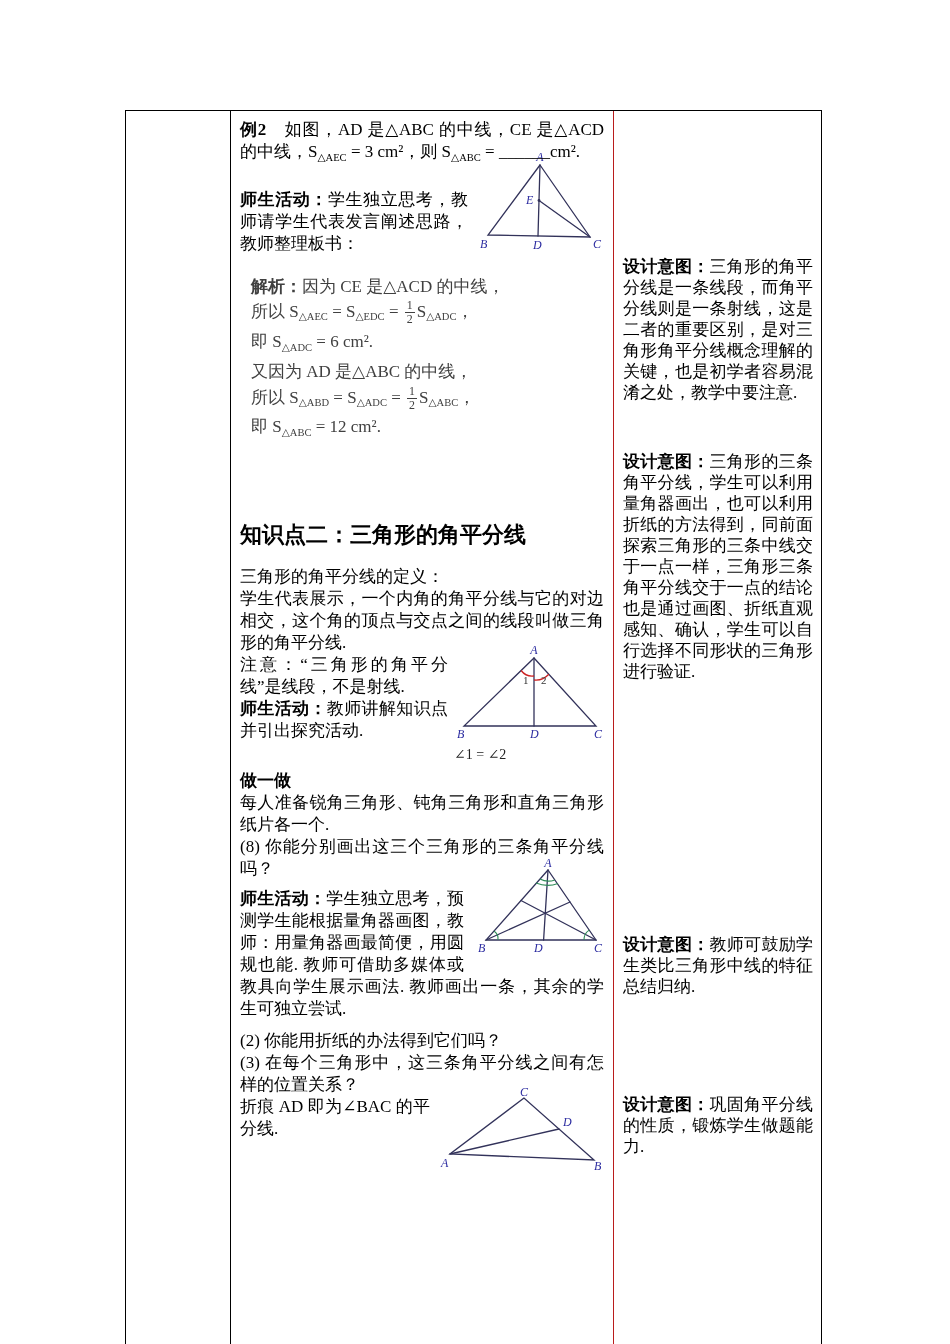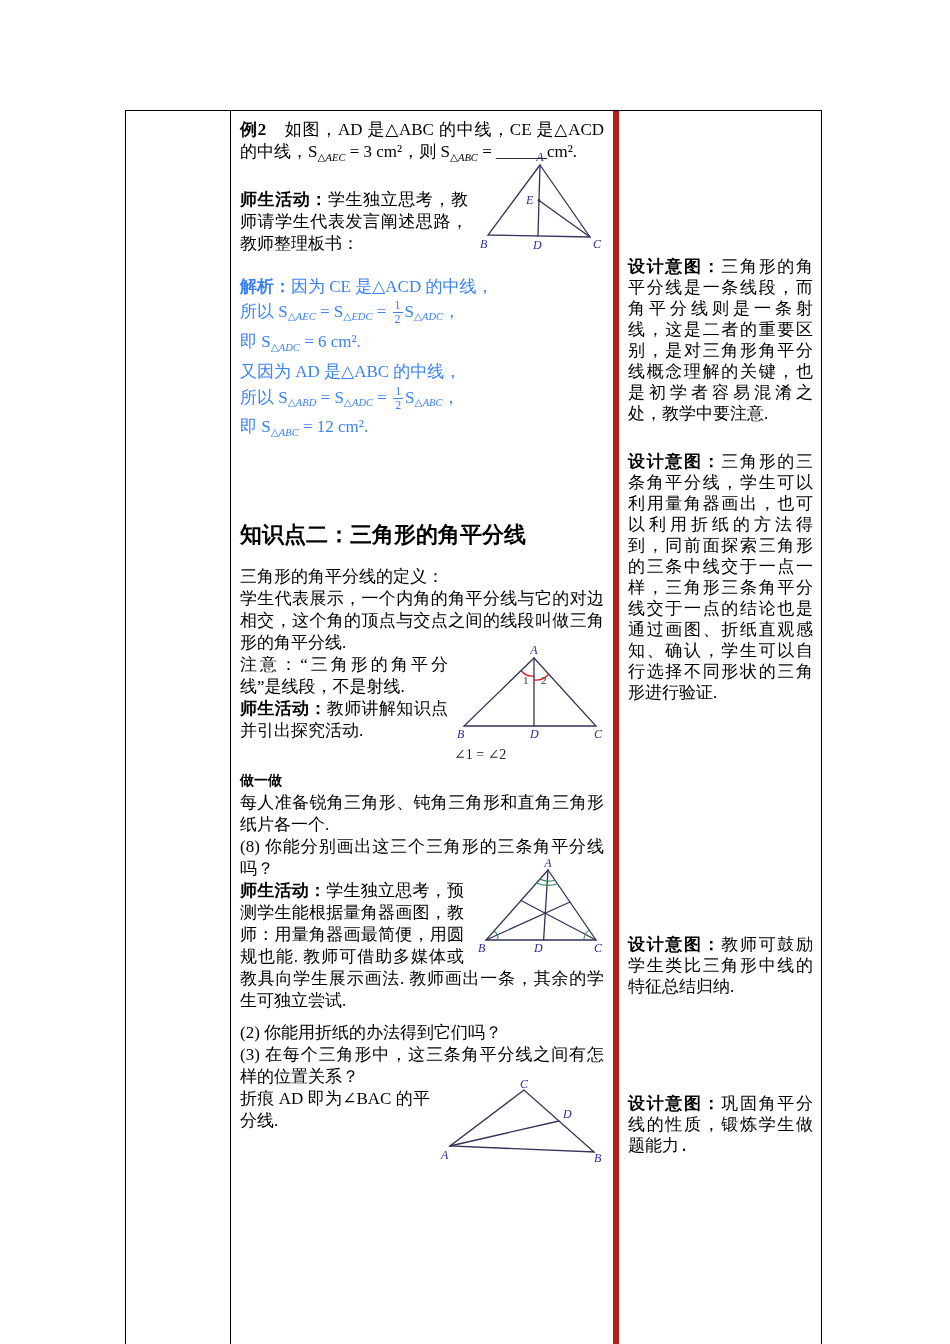--- a/index.html
+++ b/index.html
@@ -6,61 +6,61 @@
   body { margin: 0; background: #ffffff; }
   .page {
     position: relative; width: 950px; height: 1344px; background: #fff;
     font-family: "Liberation Serif", "DejaVu Serif", serif; color: #000;
     overflow: hidden;
   }
   .doc-table { position: absolute; left: 125px; top: 110px; width: 697px; height: 1234px; border-top: 1px solid #000; }
   .cell { position: absolute; top: 0; height: 100%; }
   .cell-left  { left: 0;     width: 105px; border-left: 1px solid #000; }
   .cell-main  { left: 105px; width: 383px; border-left: 1px solid #000; padding: 8px 9px 0 9px; font-size: 17px; line-height: 22px; text-align: justify; }
-  .cell-right { left: 488px; width: 209px; border-left: 6px solid #b91c1c; border-right: 1px solid #000; font-size: 17px; line-height: 21px; }
+  .cell-right { left: 488px; width: 209px; border-left: 1px solid #b91c1c; border-right: 1px solid #000; font-size: 17px; line-height: 21px; }
 
   .para { margin: 0; }
   .bold { font-weight: bold; }
   .seg-n {}
   .seg-i { }
   .seg-b { font-weight: bold; }
-  .seg-sub { font-size: 0.62em; font-style: italic; vertical-align: -0.35em; letter-spacing: 0; }
+  .seg-sub { font-size: 0.62em; vertical-align: -0.35em; letter-spacing: 0; }
   .frac { display: inline-block; vertical-align: -0.55em; text-align: center; font-size: 0.7em; line-height: 1.1; margin: 0 2px; }
   .frac .fn { display: block; border-bottom: 1px solid currentColor; padding: 0 2px; }
   .frac .fd { display: block; }
 
   .activity  { margin-top: 20px; }
-  .analysis  { margin-top: 20px; color: #3b82f6; line-height: 24.5px; }
+  .analysis  { margin-top: 20px; color: #404040; line-height: 24.5px; margin-left: 11px; }
   .kp        { margin: 78px 0 0 0; font-size: 22px; font-weight: bold; }
   .def-title { margin-top: 20px; }
-  .do-head   { clear: both; margin: 16px 0 0 0; font-size: 14px; font-weight: bold; }
+  .do-head   { clear: both; margin: 16px 0 0 0; font-size: 17px; font-weight: bold; }
   .tight     { margin: 0; }
   .q2        { clear: both; margin-top: 10px; }
-  .act2      { margin-top: 0; }
+  .act2      { margin-top: 8px; }
   .act3      { margin-top: 20px; }
 
   .fig { float: right; }
   .fig svg { display: block; }
   .fig1 { width: 128px; margin: -18px 0 4px 8px; }
   .fig2wrap { width: 150px; margin: -12px 0 4px 6px; text-align: center; }
   .fig3 { width: 132px; margin: -22px 0 4px 8px; }
   .fig4 { width: 168px; margin: -8px 0 0 6px; }
   .fig-caption { font-size: 14px; margin-top: 2px; color: #222; text-align: left; }
 
   .tri-line { stroke: #32325a; stroke-width: 1.3; fill: none; stroke-linecap: round; }
   .arc-red { stroke: #cc2222; stroke-width: 1.3; fill: none; }
   .arc-green { stroke: #2e8b57; stroke-width: 1.1; fill: none; }
   .vlabel { font-family: "Liberation Serif", serif; font-style: italic; font-size: 12px; fill: #2b2ba0; }
   .alabel { font-family: "Liberation Serif", serif; font-size: 11px; fill: #333; }
 
   .note { position: absolute; left: 0; width: 100%; padding: 0 8px 0 9px; text-align: justify; }
   .dn1 { top: 145px; }
   .dn2 { top: 340px; }
   .dn3 { top: 823px; }
-  .dn4 { top: 983px; font-family: Liberation Mono, monospace; }
+  .dn4 { top: 983px; }
 </style>
 </head>
 <body>
 
 <div class="page">
   <div class="doc-table">
 
     <div class="cell cell-left"></div>
 
     <div class="cell cell-main">

